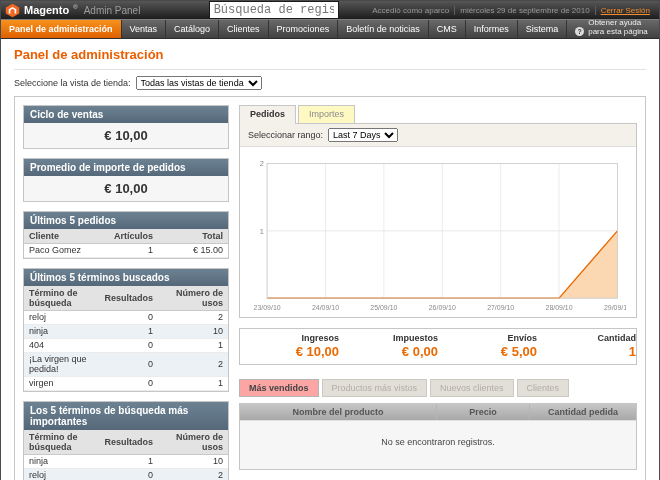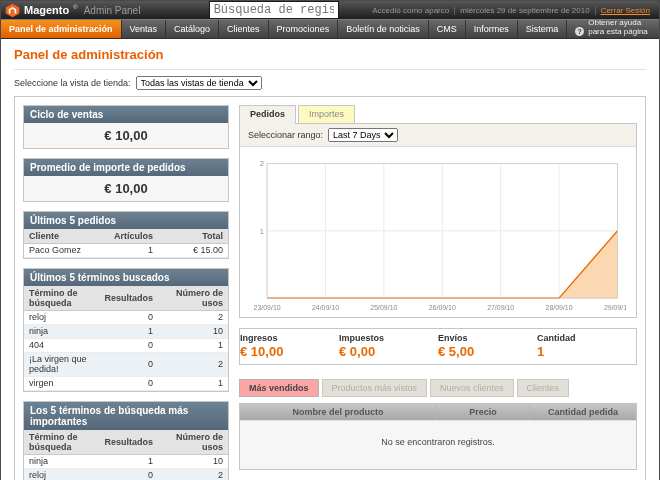--- a/index.html
+++ b/index.html
@@ -53,21 +53,21 @@
 
   
   .tab-row{display:flex;gap:2px;position:relative;z-index:2}
   .diagram-tab{font-size:9px;padding:3px 10px 4px;border:1px solid #c6c6c6;border-bottom:none;background:#fef9c3;color:#8b8b8b;cursor:pointer}
   .diagram-tab.active{background:#f4f1ea;color:#333;font-weight:bold;margin-bottom:-1px;padding-bottom:5px}
   .panel{border:1px solid #c6c6c6}
   .range-row{background:#f4f1ea;padding:4px 8px;display:flex;align-items:center;gap:5px;font-size:9px;color:#333;border-bottom:1px solid #ddd}
   .chart-wrap{padding:8px 10px 2px;background:#fff}
   .chart-wrap svg{display:block;width:100%;height:auto}
   .totals{display:flex;border:1px solid #c6c6c6;margin-top:10px}
-  .total-cell{flex:1;text-align:left;padding:4px 0 5px}
+  .total-cell{flex:1;text-align:right;padding:4px 0 5px}
   .total-label{font-size:9px;font-weight:bold;color:#333}
   .total-value{font-size:13px;font-weight:bold;color:#e96902;margin-top:1px}
   .grid-tabs{display:flex;gap:3px;margin-top:14px}
   .grid-tab{font-size:9px;padding:3px 9px;border:1px solid #b5b5b5;background:#fca5a5;color:#444;font-weight:bold;cursor:pointer}
   .grid-tab.disabled{background:#e2dfd8;color:#b2aea7;border-color:#ccc9c2;font-weight:normal}
   .grid{border:1px solid #c6c6c6;margin-top:6px}
   .grid-table{width:100%;border-collapse:collapse;font-size:9px}
   .grid-table th{background:linear-gradient(#c6c6c6,#a8a8a8);color:#555;font-weight:bold;text-align:center;padding:3px 7px;border-right:1px solid #b5b5b5}
   .grid-table th:last-child{border-right:none}
   .grid-table th:nth-child(2){width:78px}

